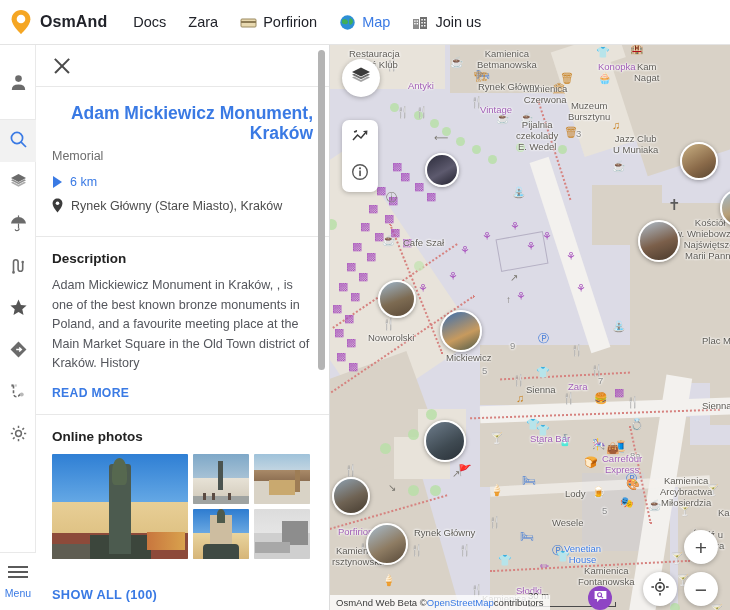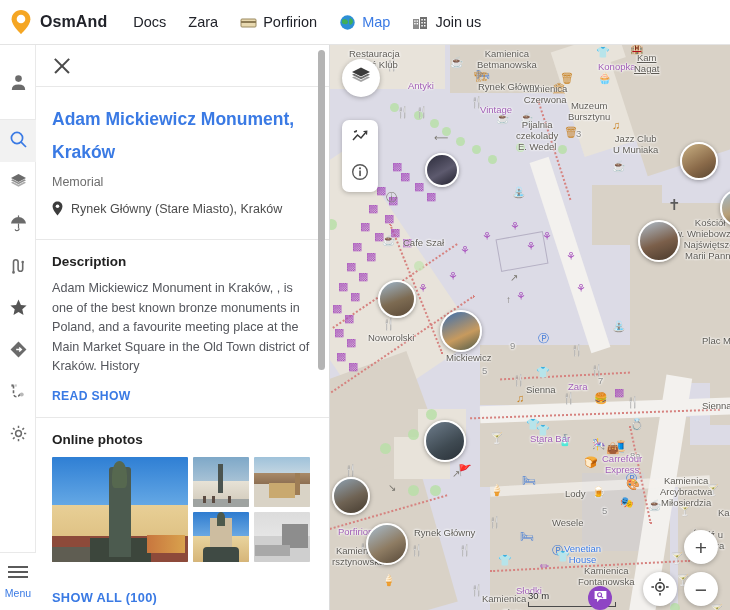--- a/index.html
+++ b/index.html
@@ -60,22 +60,23 @@
   .x-btn:before, .x-btn:after {
     content: ""; position: absolute; left: 2px; top: 11px; width: 20px; height: 1.7px;
     background: #4a4a4a;
   }
   .x-btn:before { transform: rotate(45deg); }
   .x-btn:after { transform: rotate(-45deg); }
 
   #panel-scroll { flex: 1 1 auto; overflow: hidden; position: relative; }
   .sec { padding: 14px 16px 14px 16px; border-bottom: 1px solid #e8e8e8; }
   .poi-title {
-    font-size: 17.5px; line-height: 33px; font-weight: bold; color: #3a7ae4; margin: 2px 0 6px 0;
+    font-size: 17.5px; line-height: 20px; font-weight: bold; color: #3a7ae4; margin: 2px 0 6px 0;
     cursor: pointer;
+    text-align: right;
   }
   .poi-type { font-size: 12.5px; color: #6d6d6d; margin-bottom: 12px; }
   .meta-row { display: flex; align-items: center; gap: 8px; margin-bottom: 9px; font-size: 12.5px; }
   .meta-row.dist { color: #3a7ae4; }
   .meta-row.addr { color: #4c4c4c; }
   .tri { width: 0; height: 0; border-left: 9px solid #3a7ae4; border-top: 6px solid transparent; border-bottom: 6px solid transparent; flex: 0 0 auto; margin-left:1px;}
   .pin { width: 11px; height: 15px; flex: 0 0 auto; }
   .sec-head { font-size: 13.5px; font-weight: bold; color: #222; margin-bottom: 10px; }
   .desc { font-size: 12.6px; line-height: 19.5px; color: #54565c; }
   .readmore { font-size: 12.2px; font-weight: bold; color: #3a7ae4; letter-spacing: .3px; margin-top: 12px; cursor: pointer; }
@@ -379,36 +380,40 @@
     <div id="panel-close-bar">
       <div class="x-btn"></div>
     </div>
 
     <div id="panel-scroll">
 
       <div class="sec">
         <div class="poi-title">Adam Mickiewicz Monument, Kraków</div>
         <div class="poi-type">Memorial</div>
 
+        <div class="meta-row dist">
+          <span class="tri"></span>
+          <span>6 km</span>
+        </div>
 
         <div class="meta-row addr">
           <span class="pin">
             <svg width="11" height="15" viewBox="0 0 11 15">
                 <path d="M5.5 0.6 C2.6 0.6 0.6 2.7 0.6 5.4 C0.6 9 5.5 14.4 5.5 14.4 C5.5 14.4 10.4 9 10.4 5.4 C10.4 2.7 8.4 0.6 5.5 0.6 Z" fill="#3c3c3c"></path>
                 <circle cx="5.5" cy="5.3" r="1.8" fill="#fff"></circle>
               </svg>
           </span>
           <span>Rynek Główny (Stare Miasto), Kraków</span>
         </div>
       </div>
 
       <div class="sec">
         <div class="sec-head">Description</div>
         <div class="desc">Adam Mickiewicz Monument in Kraków, , is one of the best known bronze monuments in Poland, and a favourite meeting place at the Main Market Square in the Old Town district of Kraków. History</div>
-        <div class="readmore">READ SHOW</div>
+        <div class="readmore">READ MORE</div>
       </div>
 
       <div class="sec" style="border-bottom:none;">
         <div class="sec-head">Online photos</div>
         <div class="photos">
           <div class="ph-main p1">
             <div class="sky"></div>
               <div class="bldg"></div>
               <div class="arc"></div>
             <div class="base"></div>
@@ -642,21 +647,21 @@
     </div>
 
     <div id="map-labels">
         <div class="mlbl " style="left: 19px; top: 3px;">Restauracja<br>Łosoś Klub</div>
         <div class="mlbl " style="left: 147px; top: 3px;">Kamienica<br>Betmanowska</div>
         <div class="mlbl " style="left: 193px; top: 38px;">Kamienica<br>Czerwona</div>
         <div class="mlbl purple" style="left: 78px; top: 35px;">Antyki</div>
         <div class="mlbl purple" style="left: 150px; top: 59px;">Vintage</div>
         <div class="mlbl " style="left: 186px; top: 74px;">Pijalnia<br>czekolady<br>E. Wedel</div>
         <div class="mlbl purple" style="left: 268px; top: 16px;">Konopka</div>
-        <div class="mlbl " style="left: 304px; top: 7px; text-decoration: underline;">Kam<br>Nagat</div>
+        <div class="mlbl " style="left: 304px; top: 16px;">Kam<br>Nagat</div>
         <div class="mlbl " style="left: 238px; top: 55px;">Muzeum<br>Bursztynu</div>
         <div class="mlbl " style="left: 283px; top: 88px;">Jazz Club<br>U Muniaka</div>
         <div class="mlbl st" style="left: 148px; top: 36px;">Rynek Główny</div>
         <div class="mlbl " style="left: 73px; top: 192px;">Cafe Szał</div>
         <div class="mlbl " style="left: 38px; top: 287px;">Noworolski</div>
         <div class="mlbl " style="left: 116px; top: 307px;">Mickiewicz</div>
         <div class="mlbl " style="left: 340px; top: 172px;">Kościół<br>pw. Wniebowzięcia<br>Najświętszej<br>Marii Panny</div>
         <div class="mlbl st" style="left: 372px; top: 290px;">Plac Mariacki</div>
         <div class="mlbl purple" style="left: 238px; top: 336px;">Zara</div>
         <div class="mlbl st" style="left: 196px; top: 339px;">Sienna</div>
@@ -746,14 +751,19 @@
     <div id="feedback">
       <span>
         <svg width="15" height="15" viewBox="0 0 15 15">
           <path d="M1.6 2 H13.4 V10 H7 L4 13 V10 H1.6 Z" fill="#fff"></path>
           <circle cx="6.6" cy="5.8" r="2" fill="none" stroke="#8e44c4" stroke-width="1.1"></circle>
           <line x1="8.1" y1="7.3" x2="10" y2="9.2" stroke="#8e44c4" stroke-width="1.1"></line>
         </svg>
       </span>
     </div>
 
+    <div id="attrib">
+      <span>OsmAnd Web Beta © </span>
+        <a>OpenStreetMap</a>
+        <span> contributors</span>
+    </div>
   </div>
 </div>
 
 </body></html>

